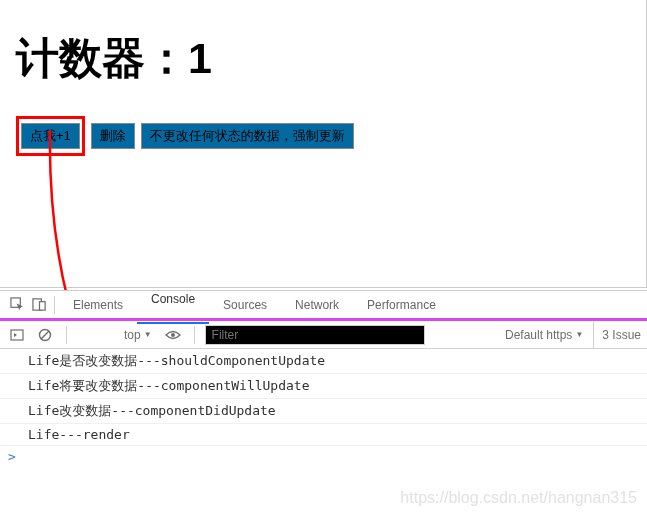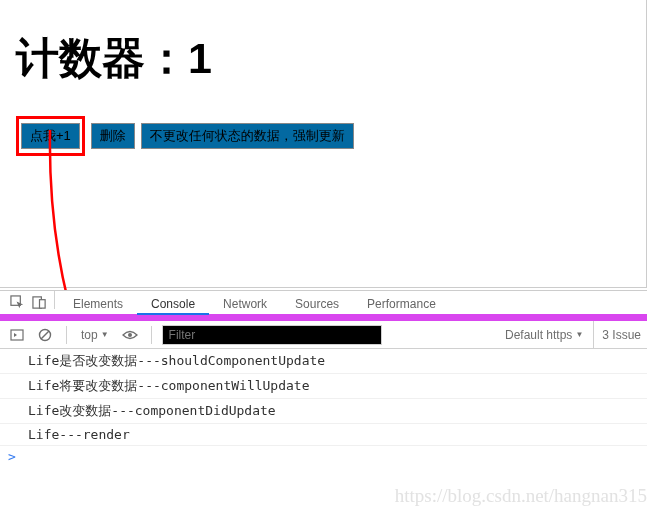--- a/index.html
+++ b/index.html
@@ -53,22 +53,23 @@
     top: 290px;
     bottom: 0;
     border-top: 1px solid #ccc;
     background: #fff;
     font-family: "Segoe UI", Arial, sans-serif;
     font-size: 12px;
     color: #5a5a5a;
   }
   .dt-tabs {
     display: flex;
+    align-items: center;
     height: 30px;
-    border-bottom: 7px solid #d946ef;
+    border-bottom: 3px solid #d946ef;
     padding: 0 6px;
     gap: 0;
   }
   .dt-icon {
     width: 22px; height: 22px;
     display: inline-flex;
     align-items: center; justify-content: center;
     color: #6e6e6e;
   }
   .dt-tab {
@@ -88,20 +89,21 @@
     border-bottom: 1px solid #d0d0d0;
     padding: 0 6px;
     gap: 6px;
     color: #6e6e6e;
   }
   .tb-sep { width: 1px; height: 18px; background: #d0d0d0; margin: 0 4px; }
   .tb-select {
     display: inline-flex; align-items: center; gap: 3px;
     padding: 1px 4px;
     cursor: pointer;
+    margin-left: 43px;
   }
   .tb-input {
     border: 1px solid #d0d0d0;
     height: 20px;
     padding: 1px 6px;
     font-size: 12px;
     width: 220px;
     color: #888;
     background: #000000;
   }
@@ -122,24 +124,24 @@
     padding: 3px 8px 3px 28px;
     border-bottom: 1px solid #f0f0f0;
   }
   .prompt {
     padding: 3px 8px;
     color: #367cf1;
     font-family: Consolas, Menlo, monospace;
   }
   .watermark {
     position: absolute;
-    right: 0; bottom: 6px;
-    font-size: 19px;
+    right: 10px; bottom: 6px;
+    font-size: 16px;
     color: #e2e2e2;
-    font-family: Liberation Serif, serif;
+    font-family: Liberation Sans, sans-serif;
     pointer-events: none;
   }
   .tri { font-size: 8px; }
 </style>
 </head>
 <body>
 
 <div class="page">
   <div class="title">
     <span>计数器：</span><span>1</span>
@@ -168,22 +170,22 @@
     </span>
     <span class="dt-icon">
       <svg width="15" height="15" viewBox="0 0 16 16">
           <rect x="1" y="2" width="9" height="12" fill="none" stroke="#6e6e6e" stroke-width="1.3"></rect>
           <rect x="8" y="5" width="6" height="9" fill="#fff" stroke="#6e6e6e" stroke-width="1.3"></rect>
         </svg>
     </span>
     <span class="tb-sep"></span>
     <div class="dt-tab">Elements</div>
     <div class="dt-tab active">Console</div>
+    <div class="dt-tab">Sources</div>
     <div class="dt-tab">Network</div>
-    <div class="dt-tab">Sources</div>
     <div class="dt-tab">Performance</div>
   </div>
 
   <div class="dt-toolbar">
     <span class="dt-icon">
       <svg width="14" height="14" viewBox="0 0 14 14">
           <rect x="1" y="2" width="12" height="10" fill="none" stroke="#6e6e6e" stroke-width="1.2"></rect>
           <path d="M4 5 L7 7 L4 9 Z" fill="#6e6e6e"></path>
         </svg>
     </span>

